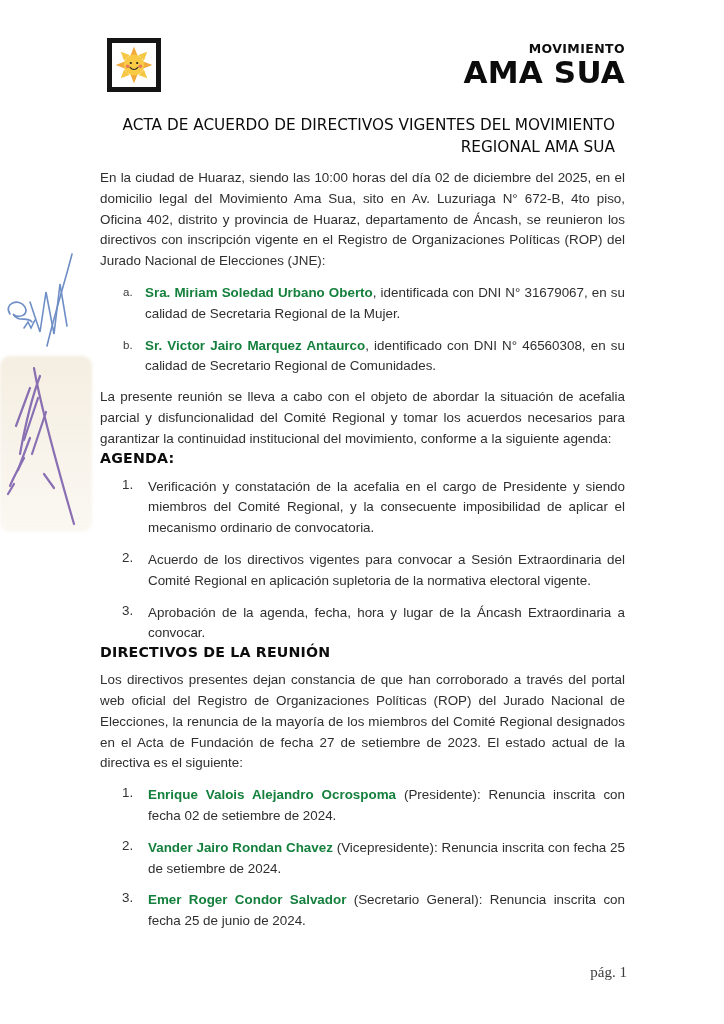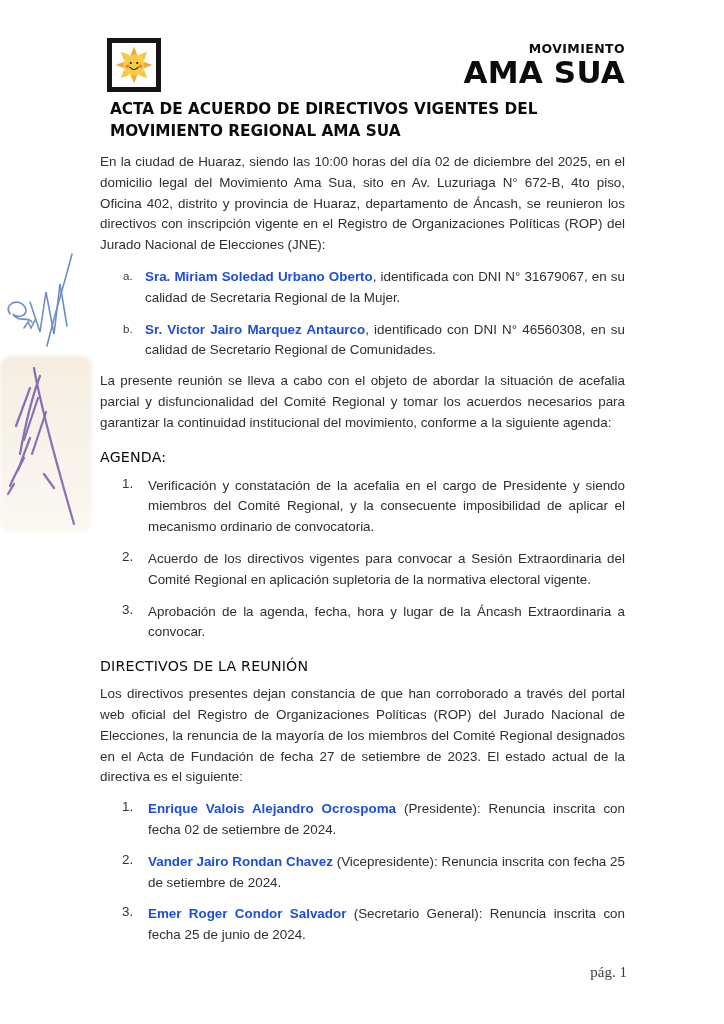--- a/index.html
+++ b/index.html
@@ -23,41 +23,41 @@
   }
   .brand{
     text-align:right;color:#0c0c0c;line-height:1;margin-top:5px;
     font-family:"DejaVu Sans","Liberation Sans",sans-serif;font-weight:bold;
   }
   .brand-top{font-size:12.5px;letter-spacing:0.4px;margin-bottom:1px;}
   .brand-bottom{font-size:31px;letter-spacing:0.2px;}
   
   .title{
     font-family:"DejaVu Sans","Liberation Sans",sans-serif;
-    font-weight:bold;color:#0c0c0c;
+    font-weight:normal;color:#0c0c0c;
     font-size:15.3px;line-height:22px;
-    text-align:left;max-width:505px;margin:4px auto 0;
+    text-align:right;max-width:505px;margin:20px auto 0;
   }
   
   .para{
     text-align:justify;
     font-size:13.4px;line-height:20.8px;
     margin:10px 0 0;
   }
   .list{margin:0;}
   .li{display:flex;margin-top:11px;}
   .li-letter .li-marker{flex:none;width:22px;margin-left:23px;font-size:11.5px;padding-top:3px;color:#3a3a3a;}
   .li-number .li-marker{flex:none;width:26px;margin-left:22px;font-size:13.4px;color:#333;}
   .li-body{flex:1;text-align:justify;font-size:13.4px;line-height:20.8px;}
-  .bold-name{font-weight:bold;color:#1d4ed8;}
+  .bold-name{font-weight:bold;color:#15803d;}
   
   .heading{
     font-family:"DejaVu Sans","Liberation Sans",sans-serif;
-    font-weight:normal;color:#0c0c0c;
-    font-size:14.2px;margin-top:15px;letter-spacing:0.2px;
+    font-weight:bold;color:#0c0c0c;
+    font-size:14.2px;letter-spacing:0.2px;
   }
   .subheading{
     font-weight:bold;color:#222;
     font-size:13.6px;margin-top:13px;
   }
   
   .page-number{
     position:absolute;top:964px;right:97px;
     font-family:"Liberation Serif",serif;
     font-size:15px;color:#3c3c3c;

